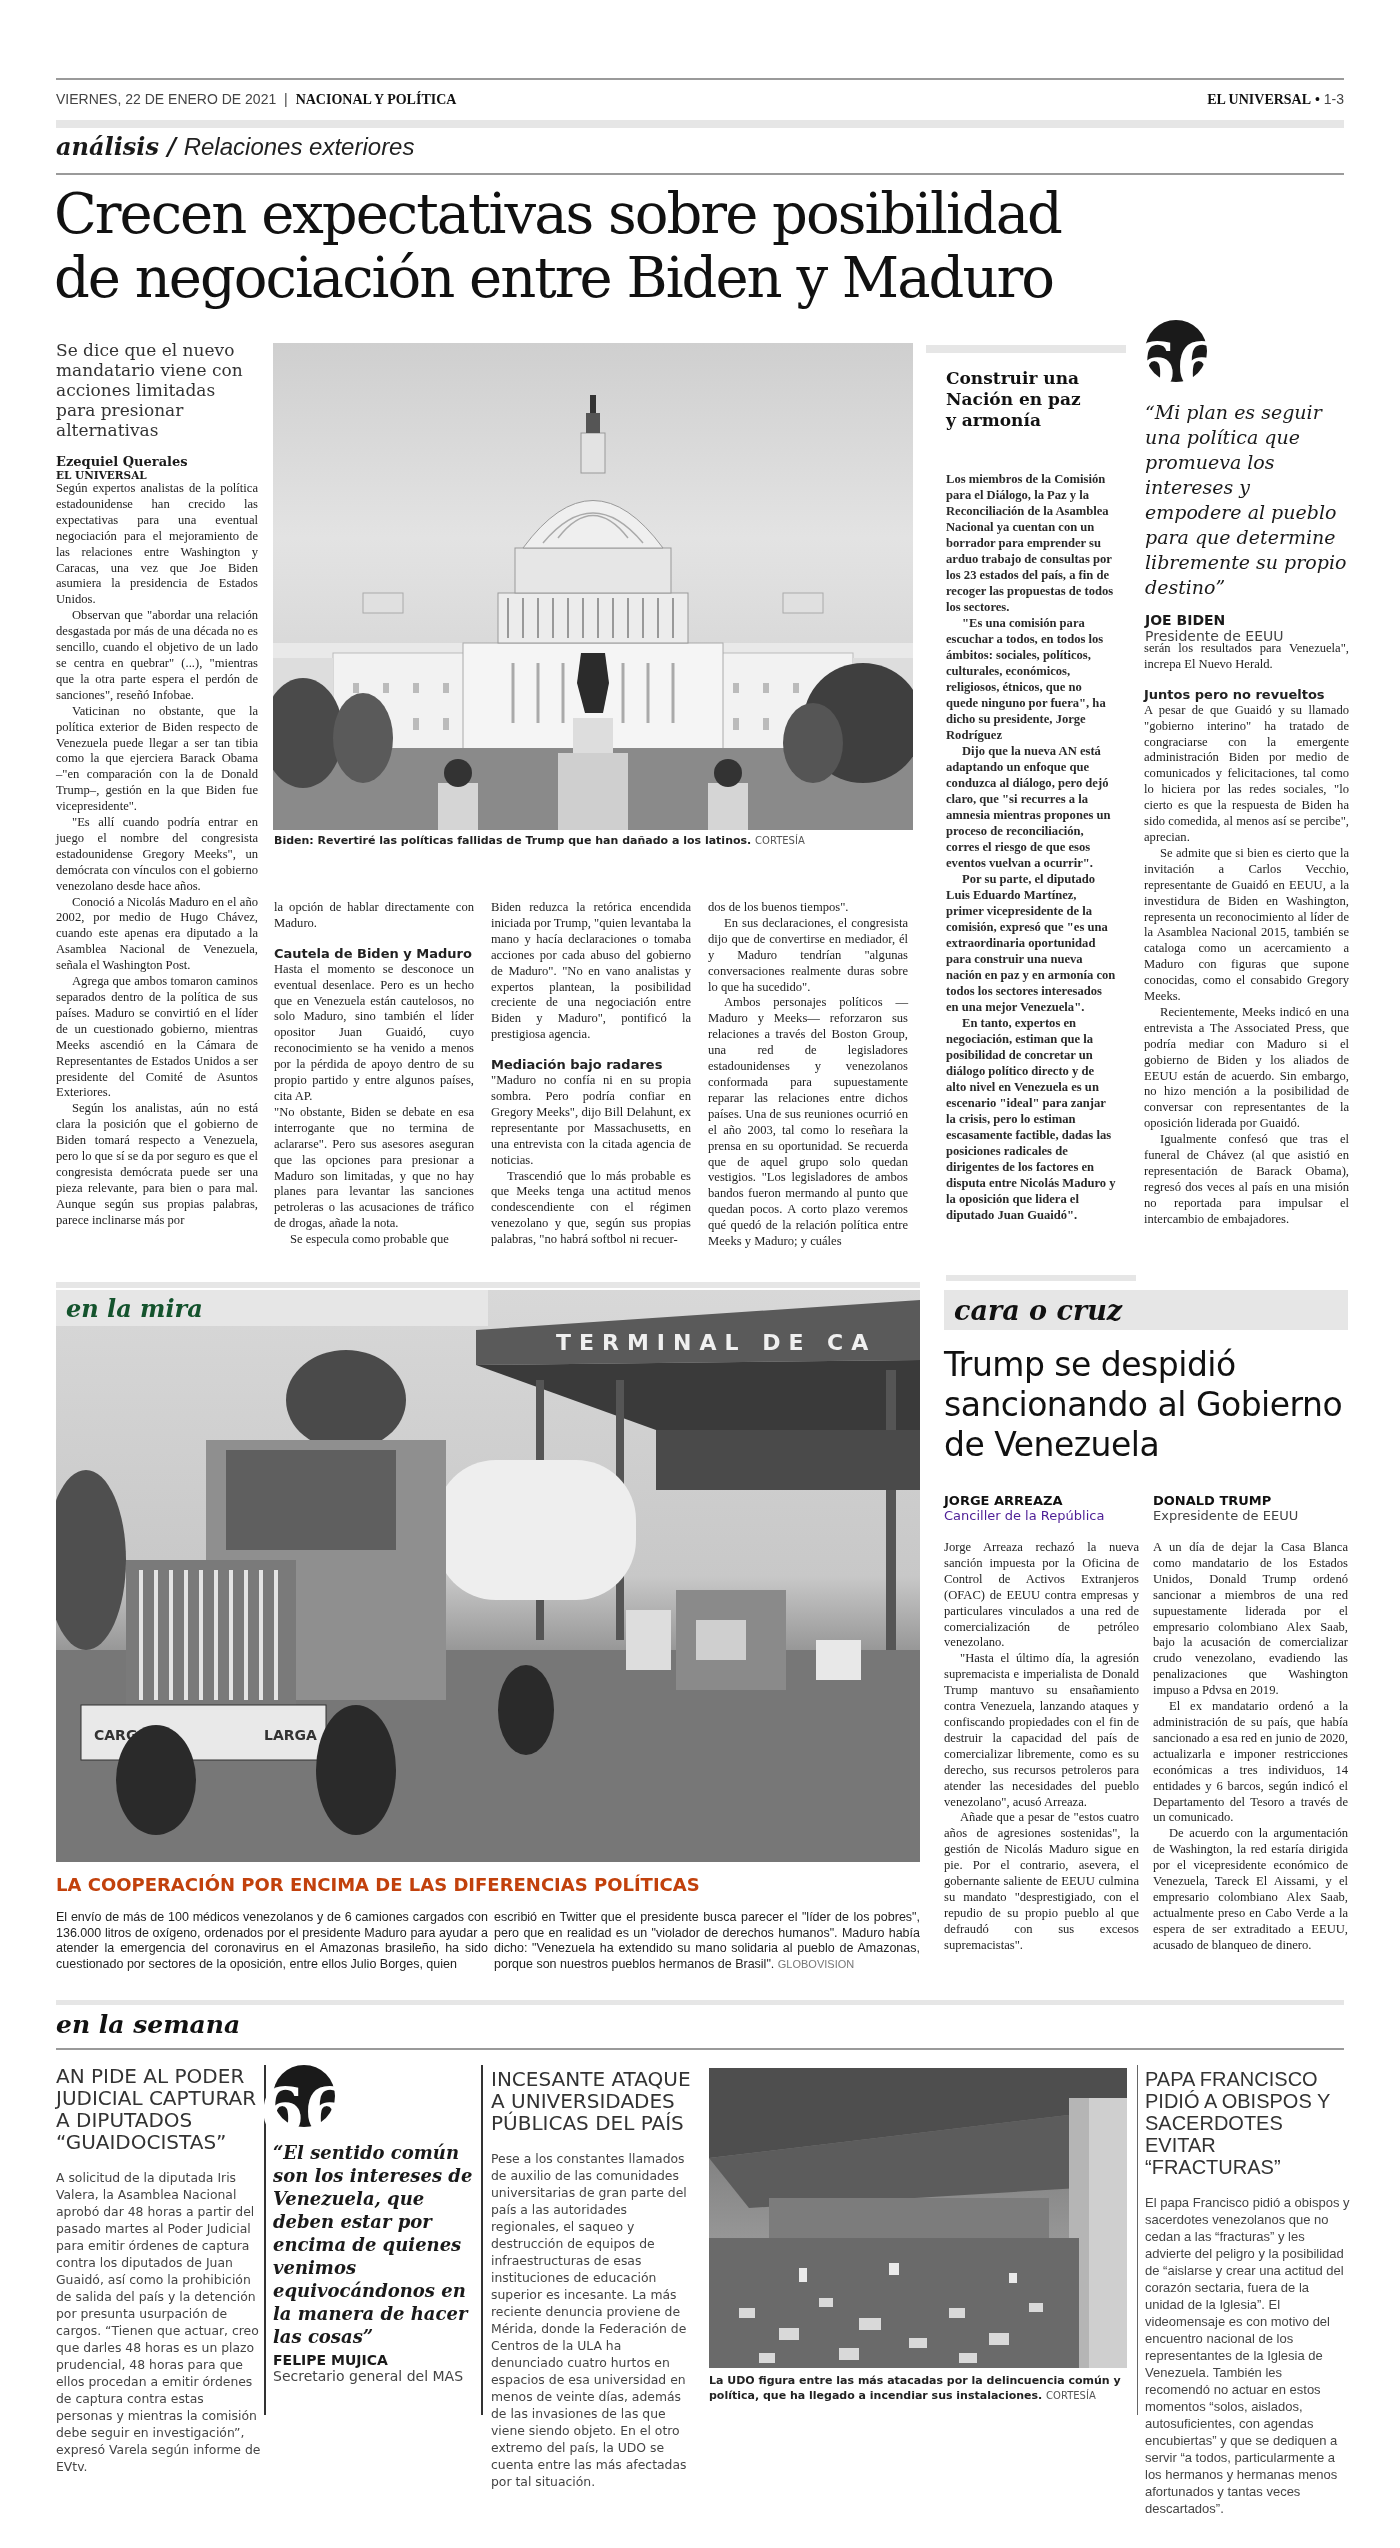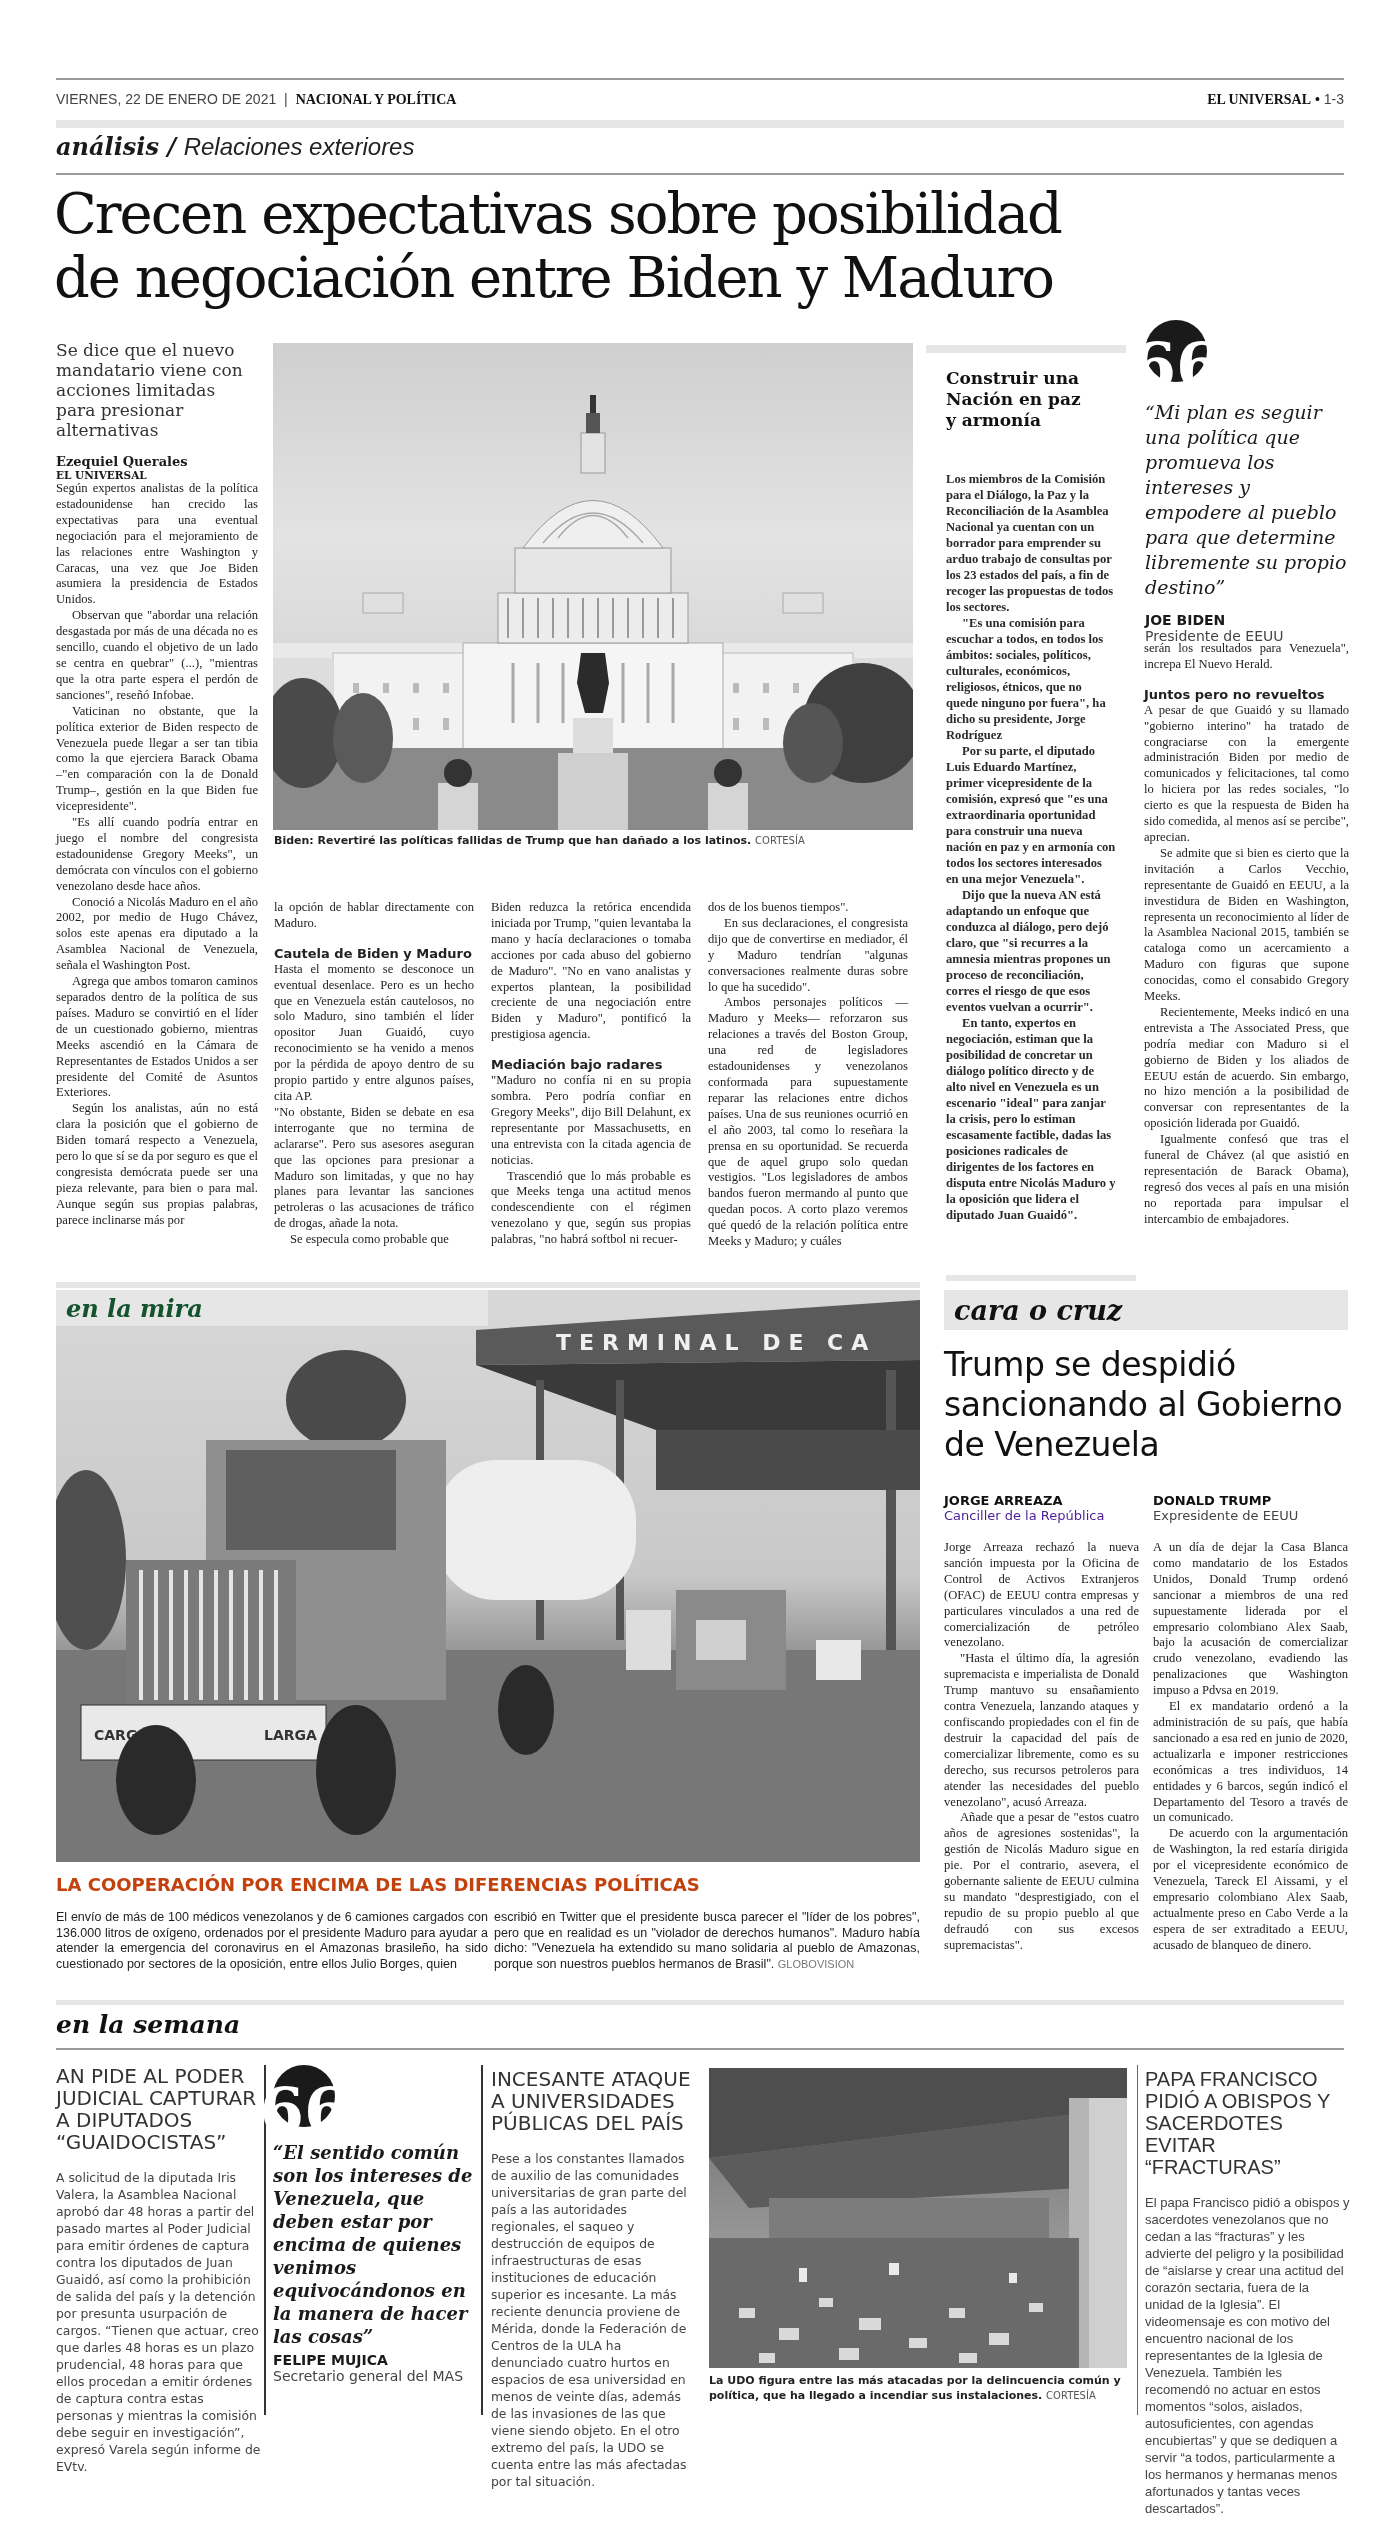--- a/index.html
+++ b/index.html
@@ -53,21 +53,21 @@
 
 <div class="abs" style="left:56px; top:340px; width:202px;">
   <div style="font-family:'DejaVu Serif', serif; font-size:17px; line-height:20px; color:#333; margin-bottom:14px;">Se dice que el nuevo mandatario viene con acciones limitadas para presionar alternativas</div>
   <div style="font-family:'DejaVu Serif', serif; font-weight:bold; font-size:13px;">Ezequiel Querales</div>
   <div style="font-family:'DejaVu Serif', serif; font-weight:bold; font-size:10.5px;">EL UNIVERSAL</div>
   <div class="body-text">
     <p class="noind">Según expertos analistas de la política estadounidense han crecido las expectativas para una eventual negociación para el mejoramiento de las relaciones entre Washington y Caracas, una vez que Joe Biden asumiera la presidencia de Estados Unidos.</p>
     <p>Observan que "abordar una relación desgastada por más de una década no es sencillo, cuando el objetivo de un lado se centra en quebrar" (...), "mientras que la otra parte espera el perdón de sanciones", reseñó Infobae.</p>
     <p>Vaticinan no obstante, que la política exterior de Biden respecto de Venezuela puede llegar a ser tan tibia como la que ejerciera Barack Obama –"en comparación con la de Donald Trump–, gestión en la que Biden fue vicepresidente".</p>
     <p>"Es allí cuando podría entrar en juego el nombre del congresista estadounidense Gregory Meeks", un demócrata con vínculos con el gobierno venezolano desde hace años.</p>
-    <p>Conoció a Nicolás Maduro en el año 2002, por medio de Hugo Chávez, solos este apenas era diputado a la Asamblea Nacional de Venezuela, señala el Washington Post.</p>
+    <p>Conoció a Nicolás Maduro en el año 2002, por medio de Hugo Chávez, cuando este apenas era diputado a la Asamblea Nacional de Venezuela, señala el Washington Post.</p>
     <p>Agrega que ambos tomaron caminos separados dentro de la política de sus países. Maduro se convirtió en el líder de un cuestionado gobierno, mientras Meeks ascendió en la Cámara de Representantes de Estados Unidos a ser presidente del Comité de Asuntos Exteriores.</p>
     <p>Según los analistas, aún no está clara la posición que el gobierno de Biden tomará respecto a Venezuela, pero lo que sí se da por seguro es que el congresista demócrata puede ser una pieza relevante, para bien o para mal. Aunque según sus propias palabras, parece inclinarse más por</p>
   </div>
 </div>
 
 <div class="photo" style="left:273px; top:343px; width:640px; height:487px; background:linear-gradient(180deg,#cfcfcf 0%,#e3e3e3 40%,#d6d6d6 70%,#8c8c8c 100%);">
   <svg width="640" height="487" viewBox="0 0 640 487">
     <rect x="0" y="300" width="640" height="120" fill="#e9e9e9"></rect>
     <rect x="60" y="310" width="520" height="110" fill="#f2f2f2" stroke="#bbb"></rect>
     <rect x="0" y="315" width="60" height="90" fill="#ddd"></rect>
@@ -164,22 +164,22 @@
   <p>En sus declaraciones, el congresista dijo que de convertirse en mediador, él y Maduro tendrían "algunas conversaciones realmente duras sobre lo que ha sucedido".</p>
   <p>Ambos personajes políticos — Maduro y Meeks— reforzaron sus relaciones a través del Boston Group, una red de legisladores estadounidenses y venezolanos conformada para supuestamente reparar las relaciones entre dichos países. Una de sus reuniones ocurrió en el año 2003, tal como lo reseñara la prensa en su oportunidad. Se recuerda que de aquel grupo solo quedan vestigios. "Los legisladores de ambos bandos fueron mermando al punto que quedan pocos. A corto plazo veremos qué quedó de la relación política entre Meeks y Maduro; y cuáles</p>
 </div>
 
 <div class="greybar" style="left:926px; top:345px; width:200px; height:8px;"></div>
 <div class="abs" style="left:946px; top:368px; width:170px;">
   <div style="font-family:'DejaVu Serif', serif; font-weight:bold; font-size:17px; line-height:21px; color:#111; width:140px;">Construir una Nación en paz y armonía</div>
   <div class="body-text" style="margin-top:40px; font-size:12.6px; line-height:16px; text-align:left; font-weight:bold; color:#2a2a2a;">
     <p class="noind">Los miembros de la Comisión para el Diálogo, la Paz y la Reconciliación de la Asamblea Nacional ya cuentan con un borrador para emprender su arduo trabajo de consultas por los 23 estados del país, a fin de recoger las propuestas de todos los sectores.</p>
     <p>"Es una comisión para escuchar a todos, en todos los ámbitos: sociales, políticos, culturales, económicos, religiosos, étnicos, que no quede ninguno por fuera", ha dicho su presidente, Jorge Rodríguez</p>
+    <p>Dijo que la nueva AN está adaptando un enfoque que conduzca al diálogo, pero dejó claro, que "si recurres a la amnesia mientras propones un proceso de reconciliación, corres el riesgo de que esos eventos vuelvan a ocurrir".</p>
     <p>Por su parte, el diputado Luis Eduardo Martínez, primer vicepresidente de la comisión, expresó que "es una extraordinaria oportunidad para construir una nueva nación en paz y en armonía con todos los sectores interesados en una mejor Venezuela".</p>
-    <p>Dijo que la nueva AN está adaptando un enfoque que conduzca al diálogo, pero dejó claro, que "si recurres a la amnesia mientras propones un proceso de reconciliación, corres el riesgo de que esos eventos vuelvan a ocurrir".</p>
     <p>En tanto, expertos en negociación, estiman que la posibilidad de concretar un diálogo político directo y de alto nivel en Venezuela es un escenario "ideal" para zanjar la crisis, pero lo estiman escasamente factible, dadas las posiciones radicales de dirigentes de los factores en disputa entre Nicolás Maduro y la oposición que lidera el diputado Juan Guaidó".</p>
   </div>
 </div>
 <div class="greybar" style="left:946px; top:1275px; width:190px; height:6px;"></div>
 
 <div class="abs" style="left:1145px; top:320px; width:205px;">
   <div class="quote-mark">66</div>
   <div class="quote-text" style="margin-top:18px;">“Mi plan es seguir una política que promueva los intereses y empodere al pueblo para que determine libremente su propio destino”</div>
   <div class="quote-author">JOE BIDEN</div>
   <div class="quote-role">Presidente de EEUU</div>

